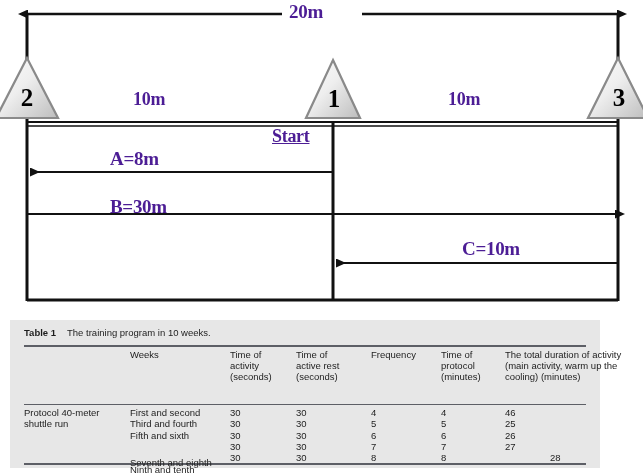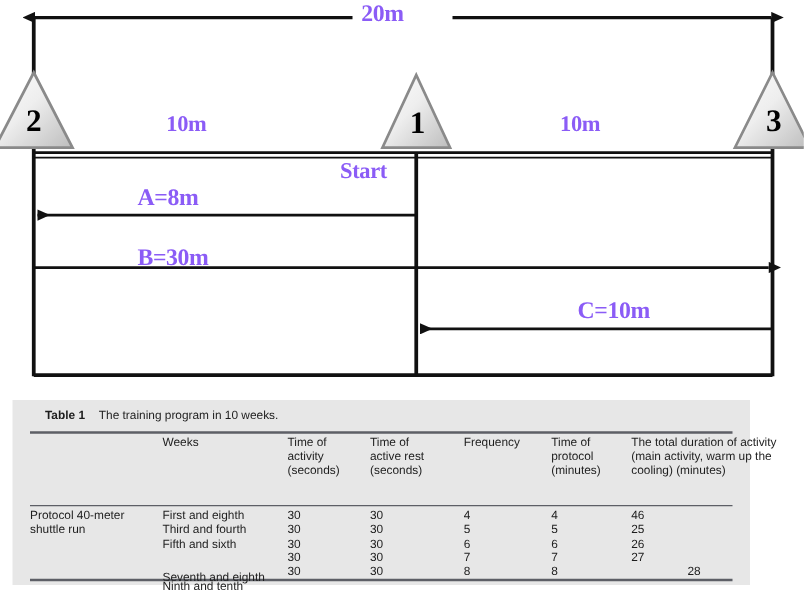--- a/index.html
+++ b/index.html
@@ -21,28 +21,28 @@
     left: 0; top: 0;
     width: 643px;
     height: 318px;
   }
   #diagram svg { display: block; }
 
   .dim-label {
     position: absolute;
     font-family: "Liberation Serif", serif;
     font-weight: bold;
-    color: #8b5cf6;
+    color: #4c1d95;
     white-space: nowrap;
     letter-spacing: -0.3px;
   }
   .lbl-20m  { left: 284px; top: 1px;   font-size: 19px; background:#fff; padding:0 5px; }
   .lbl-10m-left  { left: 133px; top: 89px; font-size: 18px; }
   .lbl-10m-right { left: 448px; top: 89px; font-size: 18px; }
-  .lbl-start { left: 272px; top: 126px; font-size: 18px; }
+  .lbl-start { left: 272px; top: 126px; font-size: 18px; text-decoration: underline; }
   .lbl-a    { left: 110px; top: 148px; font-size: 19px; }
   .lbl-b    { left: 110px; top: 196px; font-size: 19px; }
   .lbl-c    { left: 462px; top: 238px; font-size: 19px; text-align: center; }
   .cone-num {
     position: absolute;
     font-family: "Liberation Serif", serif;
     font-weight: bold;
     font-size: 25px;
     color: #000;
     text-align: center;
@@ -58,21 +58,21 @@
     background: #e7e7e7;
   }
   #table-caption {
     position: absolute;
     left: 14px;
     top: 7px;
     font-size: 9.5px;
     color: #1d1d1d;
     white-space: nowrap;
   }
-  #table-caption .cap-strong { font-weight: bold; margin-left: 12px; }
+  #table-caption .cap-strong { font-weight: bold; }
   #table-caption .cap-text { margin-left: 11px; font-weight: normal; margin-top: 36px; }
 
   .rule {
     position: absolute;
     left: 14px;
     width: 562px;
     background: #5d5f66;
   }
   .rule-top    { top: 25px;  height: 1.6px; }
   .rule-mid    { top: 84px;  height: 1.2px; }
@@ -209,21 +209,21 @@
     <div class="cell" style="left:481px; top:0px; width:170px;">The total duration of activity
 (main activity, warm up the
 cooling) (minutes)</div>
   </div>
 
   <div id="body-rows">
     <div class="rowgroup-label">Protocol 40-meter
 shuttle run</div>
 
     <div class="trow">
-      <div class="cell" style="left:106px; top:0;">First and eighth</div>
+      <div class="cell" style="left:106px; top:0;">First and second</div>
       <div class="cell" style="left:206px; top:0;">30</div>
       <div class="cell" style="left:272px; top:0;">30</div>
       <div class="cell" style="left:347px; top:0;">4</div>
       <div class="cell" style="left:417px; top:0;">4</div>
       <div class="cell" style="left:481px; top:0;">46</div>
     </div>
 
     <div class="trow">
       <div class="cell" style="left:106px; top:0;">Third and fourth</div>
       <div class="cell" style="left:206px; top:0;">30</div>

